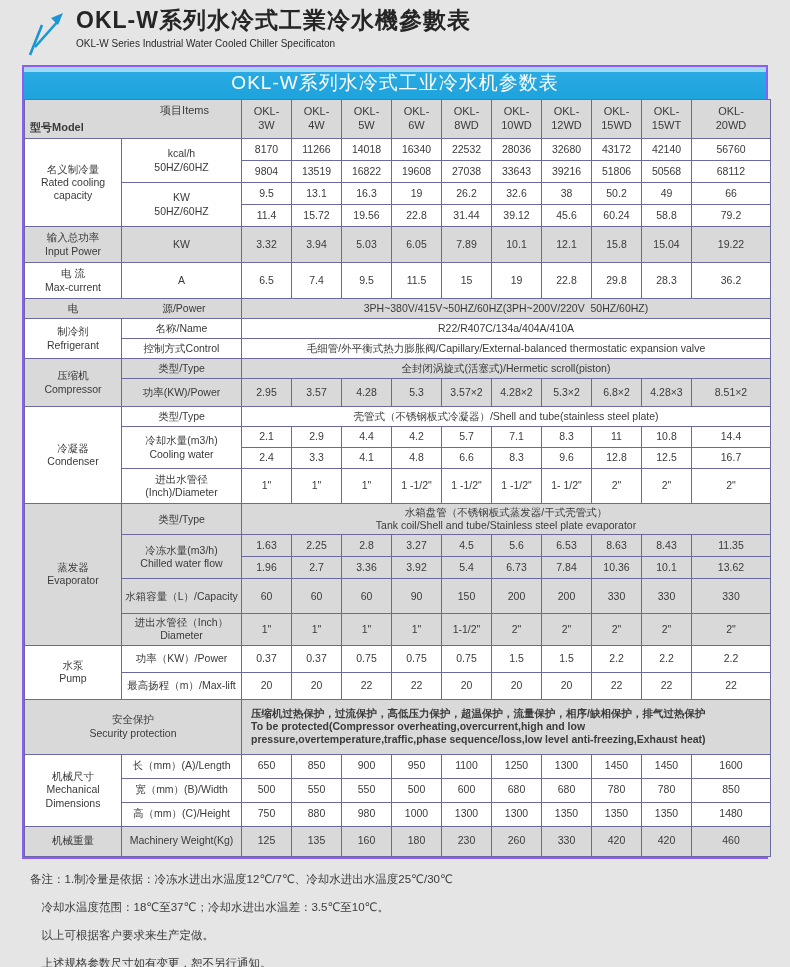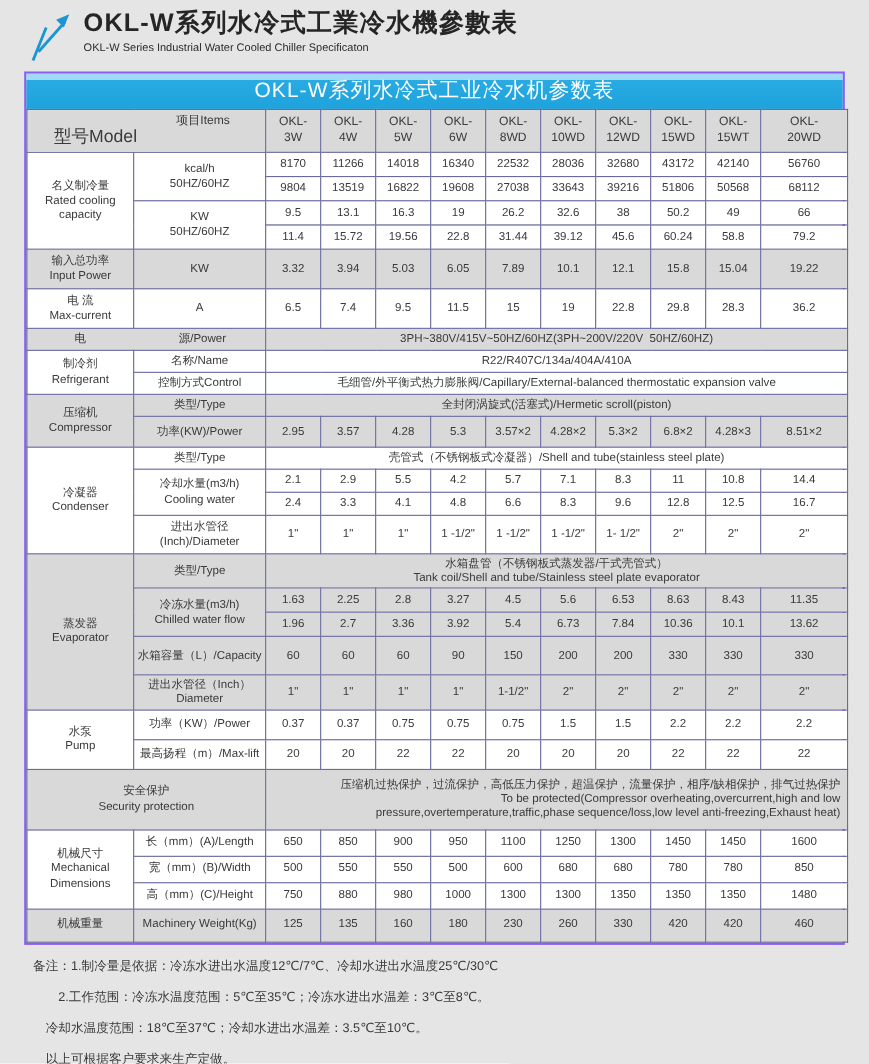--- a/index.html
+++ b/index.html
@@ -30,26 +30,26 @@
   }
   tr.shaded td{background:#d9d9d9;}
   tr.model-row td{background:#d9d9d9;height:34px;font-size:11px;}
 
   td.corner{
     position:relative;
     background-image:linear-gradient(to bottom right,
       transparent calc(50% - 1px), #8a8ab8 calc(50% - 1px),
       #8a8ab8 calc(50% + 0px), transparent calc(50% + 1px));
   }
-  .corner .model-label{position:absolute;left:24px;bottom:3px;font-size:16px;}
+  .corner .model-label{position:absolute;left:5px;bottom:3px;font-size:11px;font-weight:bold;}
   .corner .items-label{position:absolute;right:32px;top:4px;font-size:11px;}
 
   td.seclabel,td.itemlabel{font-size:10.5px;}
   td.spanval div{white-space:pre-wrap;}
-  td.spanval.left{text-align:right;padding-left:9px;padding-right:6px;}
+  td.spanval.left{text-align:left;padding-left:9px;padding-right:6px;font-weight:bold;}
   td.labelwide.spread{padding:0;}
   .spread-inner{display:flex;align-items:center;width:100%;}
   .spread-inner .p1{flex:0 0 96px;text-align:center;}
   .spread-inner .p2{flex:1;text-align:center;padding-left:6px;}
 
   
   .sec-rated td{height:17px}
   .sec-input-power td{height:31px}
   .sec-max-current td{height:31px}
   .sec-power-supply td{height:15px}
@@ -322,21 +322,21 @@
               <div>壳管式（不锈钢板式冷凝器）/Shell and tube(stainless steel plate)</div>
             </td>
           </tr>
           <tr class="sec-condenser row-1">
             <td class="itemlabel" rowspan="2">
               <div>冷却水量(m3/h)</div>
               <div>Cooling water</div>
             </td>
             <td class="val">2.1</td>
             <td class="val">2.9</td>
-            <td class="val">5.5</td>
+            <td class="val">4.4</td>
             <td class="val">4.2</td>
             <td class="val">5.7</td>
             <td class="val">7.1</td>
             <td class="val">8.3</td>
             <td class="val">11</td>
             <td class="val">10.8</td>
             <td class="val">14.4</td>
           </tr>
           <tr class="sec-condenser row-2">
             <td class="val">2.4</td>
@@ -550,21 +550,20 @@
             <td class="val">420</td>
             <td class="val">420</td>
             <td class="val">460</td>
           </tr>
         </tbody>
     </table>
   </div>
 
   <div class="notes" id="notes">
       <div class="cn">备注：1.制冷量是依据：冷冻水进出水温度12℃/7℃、冷却水进出水温度25℃/30℃</div>
-      <div class="cn">　　2.工作范围：冷冻水温度范围：5℃至35℃；冷冻水进出水温差：3℃至8℃。</div>
       <div class="cn">　冷却水温度范围：18℃至37℃；冷却水进出水温差：3.5℃至10℃。</div>
       <div class="cn">　以上可根据客户要求来生产定做。</div>
       <div class="cn">　上述规格参数尺寸如有变更，恕不另行通知。</div>
       <div class="cn">型号说明：W：代表水冷型，D：代表两台压缩机，T：代表三台压缩机，F：代表四台压缩机</div>
       <div class="en">Notes:</div>
     </div>
 
 </div>
 
 </body></html>

